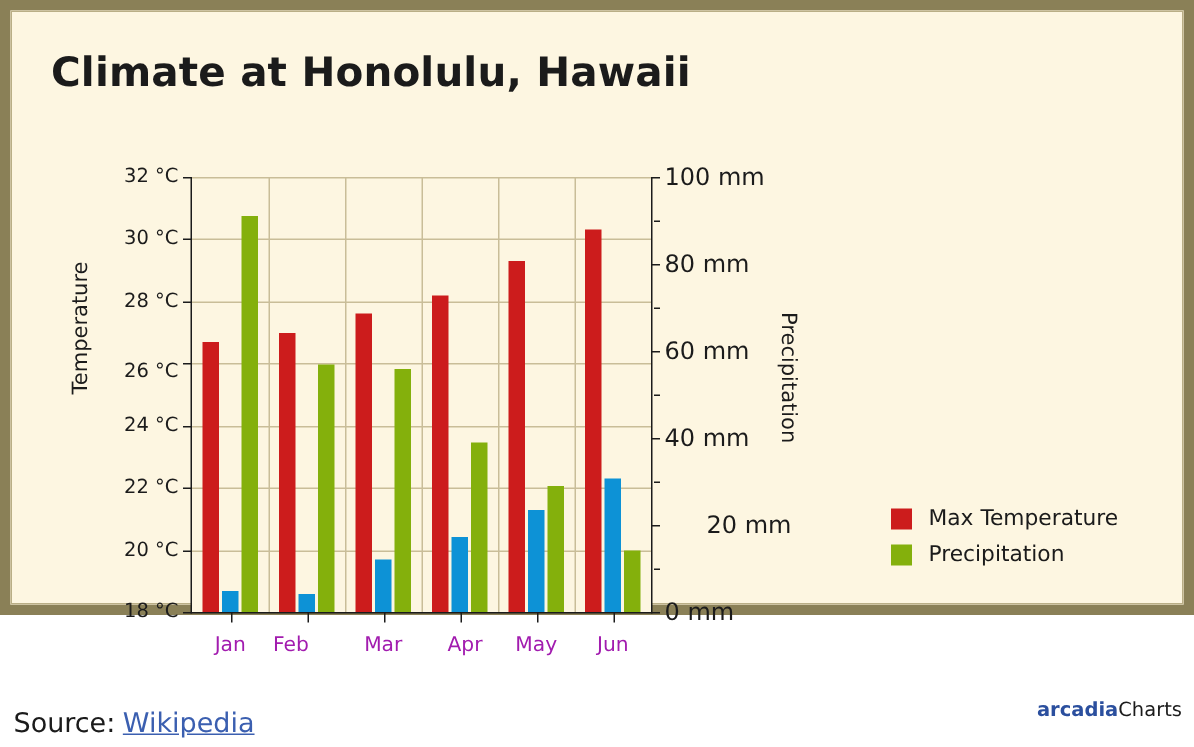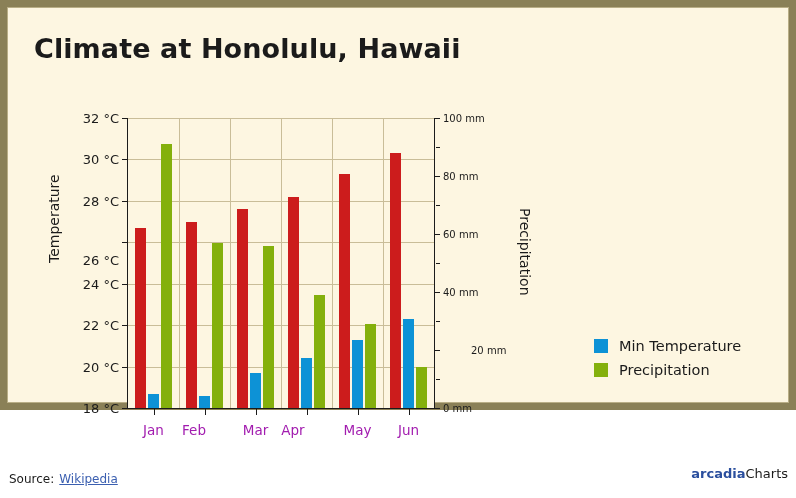--- a/index.html
+++ b/index.html
@@ -119,21 +119,21 @@
     transform: translateY(-50%);
     font-size: 13px;
     color: #1b1b1b;
     white-space: nowrap;
   }
   .ylabel-right {
     position: absolute;
     left: 100%;
     margin-left: 9px;
     transform: translateY(-50%);
-    font-size: 10px;
+    font-size: 16px;
     color: #1b1b1b;
     white-space: nowrap;
   }
   .xlabel {
     position: absolute;
     top: 100%;
     margin-top: 14px;
     transform: translateX(-50%);
     font-size: 13.5px;
     color: #a21caf;
@@ -191,21 +191,21 @@
     left: 0;
     top: 462px;
     width: 796px;
     height: 36px;
     background: #ffffff;
   }
   .source {
     position: absolute;
     left: 9px;
     top: 10px;
-    font-size: 12px;
+    font-size: 18px;
     color: #1b1b1b;
     white-space: nowrap;
   }
   .source-link {
     color: #3b5fb0;
     text-decoration: underline;
     margin-left: 5px;
     cursor: pointer;
   }
   .brand {
@@ -243,21 +243,21 @@
           <div class="tick-left" style="top: 0px;"></div>
           <div class="ylabel-left" style="top: 0px;">32 °C</div>
           <div class="gridline-h" style="top: 41.4286px;"></div>
           <div class="tick-left" style="top: 41.4286px;"></div>
           <div class="ylabel-left" style="top: 41.4286px;">30 °C</div>
           <div class="gridline-h" style="top: 82.8571px;"></div>
           <div class="tick-left" style="top: 82.8571px;"></div>
           <div class="ylabel-left" style="top: 82.8571px;">28 °C</div>
           <div class="gridline-h" style="top: 124.286px;"></div>
           <div class="tick-left" style="top: 124.286px;"></div>
-          <div class="ylabel-left" style="top: 142px;">26 °C</div>
+          <div class="ylabel-left" style="top: 130px;">26 °C</div>
           <div class="gridline-h" style="top: 165.714px;"></div>
           <div class="tick-left" style="top: 165.714px;"></div>
           <div class="ylabel-left" style="top: 165.714px;">24 °C</div>
           <div class="gridline-h" style="top: 207.143px;"></div>
           <div class="tick-left" style="top: 207.143px;"></div>
           <div class="ylabel-left" style="top: 207.143px;">22 °C</div>
           <div class="gridline-h" style="top: 248.571px;"></div>
           <div class="tick-left" style="top: 248.571px;"></div>
           <div class="ylabel-left" style="top: 248.571px;">20 °C</div>
           <div class="tick-left" style="top: 290px;"></div>
@@ -291,42 +291,42 @@
           <div class="bar" title="Min Temperature Feb: 18.6 °C" style="left: 71px; width: 11px; height: 12.4286px; background: rgb(13, 146, 214);"></div>
           <div class="bar" title="Precipitation Feb: 57 mm" style="left: 84px; width: 11px; height: 165.3px; background: rgb(132, 176, 12);"></div>
           <div class="gridline-v" style="left: 102px;"></div>
           <div class="tick-bottom" style="left: 127.5px;"></div>
           <div class="xlabel" style="left: 127.5px;">Mar</div>
           <div class="bar" title="Max Temperature Mar: 27.6 °C" style="left: 109px; width: 11px; height: 198.857px; background: rgb(204, 28, 28);"></div>
           <div class="bar" title="Min Temperature Mar: 19.7 °C" style="left: 122px; width: 11px; height: 35.2143px; background: rgb(13, 146, 214);"></div>
           <div class="bar" title="Precipitation Mar: 56 mm" style="left: 135px; width: 11px; height: 162.4px; background: rgb(132, 176, 12);"></div>
           <div class="gridline-v" style="left: 153px;"></div>
           <div class="tick-bottom" style="left: 178.5px;"></div>
-          <div class="xlabel" style="left: 165px; text-align: center;">Apr</div>
+          <div class="xlabel" style="left: 182px; text-align: center;">Apr</div>
           <div class="bar" title="Max Temperature Apr: 28.2 °C" style="left: 160px; width: 11px; height: 211.286px; background: rgb(204, 28, 28);"></div>
           <div class="bar" title="Min Temperature Apr: 20.4 °C" style="left: 173px; width: 11px; height: 49.7143px; background: rgb(13, 146, 214);"></div>
           <div class="bar" title="Precipitation Apr: 39 mm" style="left: 186px; width: 11px; height: 113.1px; background: rgb(132, 176, 12);"></div>
           <div class="gridline-v" style="left: 204px;"></div>
           <div class="tick-bottom" style="left: 229.5px;"></div>
           <div class="xlabel" style="left: 229.5px;">May</div>
           <div class="bar" title="Max Temperature May: 29.3 °C" style="left: 211px; width: 11px; height: 234.071px; background: rgb(204, 28, 28);"></div>
           <div class="bar" title="Min Temperature May: 21.3 °C" style="left: 224px; width: 11px; height: 68.3571px; background: rgb(13, 146, 214);"></div>
           <div class="bar" title="Precipitation May: 29 mm" style="left: 237px; width: 11px; height: 84.1px; background: rgb(132, 176, 12);"></div>
           <div class="gridline-v" style="left: 255px;"></div>
           <div class="tick-bottom" style="left: 280.5px;"></div>
           <div class="xlabel" style="left: 280.5px;">Jun</div>
           <div class="bar" title="Max Temperature Jun: 30.3 °C" style="left: 262px; width: 11px; height: 254.786px; background: rgb(204, 28, 28);"></div>
           <div class="bar" title="Min Temperature Jun: 22.3 °C" style="left: 275px; width: 11px; height: 89.0714px; background: rgb(13, 146, 214);"></div>
           <div class="bar" title="Precipitation Jun: 14 mm" style="left: 288px; width: 11px; height: 40.6px; background: rgb(132, 176, 12);"></div>
         </div>
 
       <div class="legend" id="legend">
           <div class="legend-row">
-            <span class="legend-swatch" style="background: rgb(13, 146, 214);"></span>
-            <span class="legend-label">Min Temperature</span>
+            <span class="legend-swatch" style="background: rgb(204, 28, 28);"></span>
+            <span class="legend-label">Max Temperature</span>
           </div>
           <div class="legend-row">
             <span class="legend-swatch" style="background: rgb(132, 176, 12);"></span>
             <span class="legend-label">Precipitation</span>
           </div>
         </div>
 
     </div>
   </div>
 

